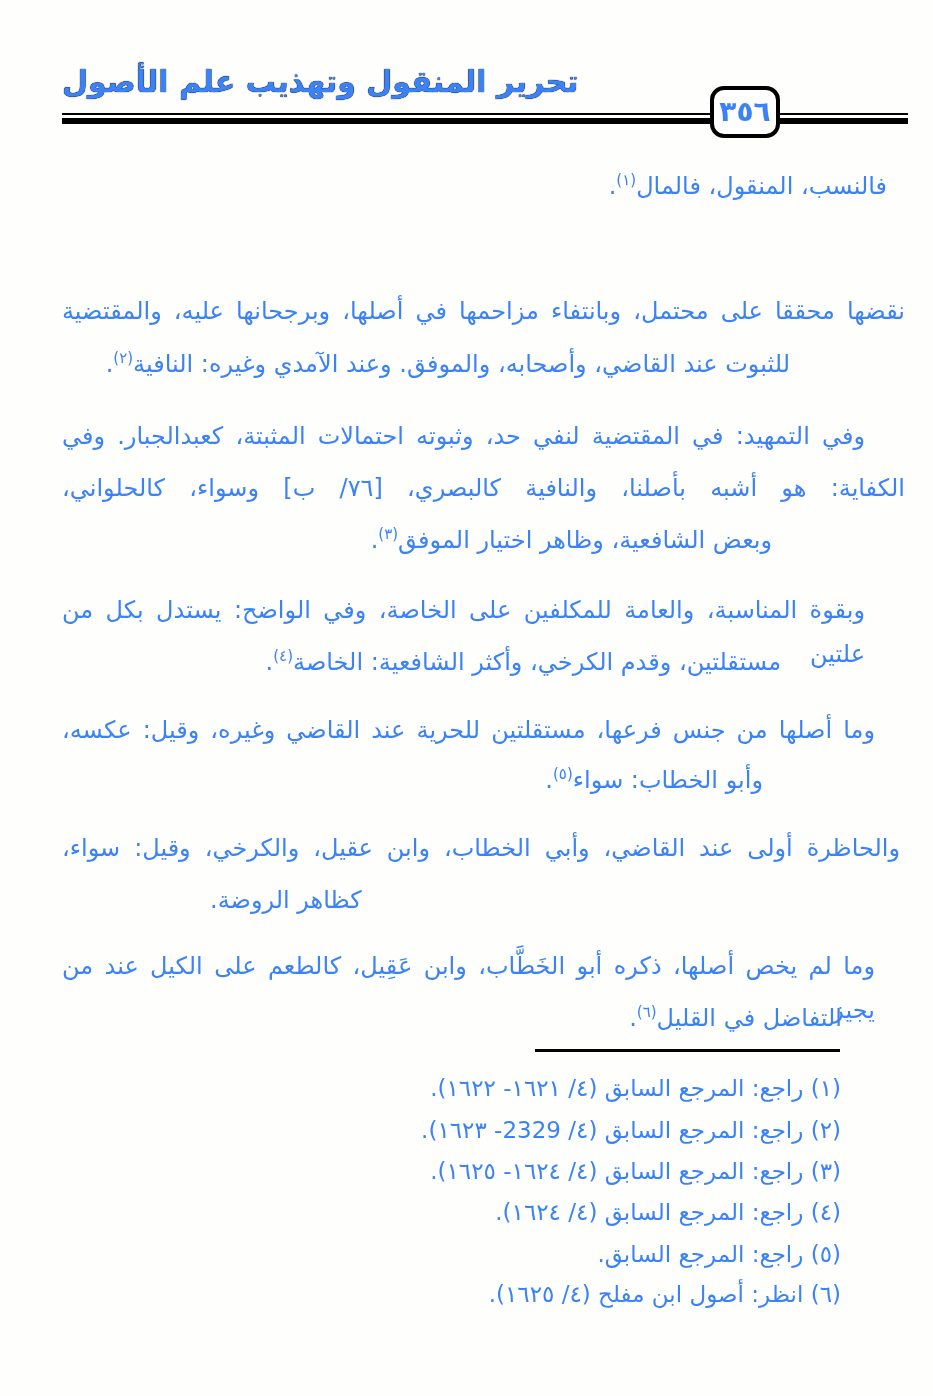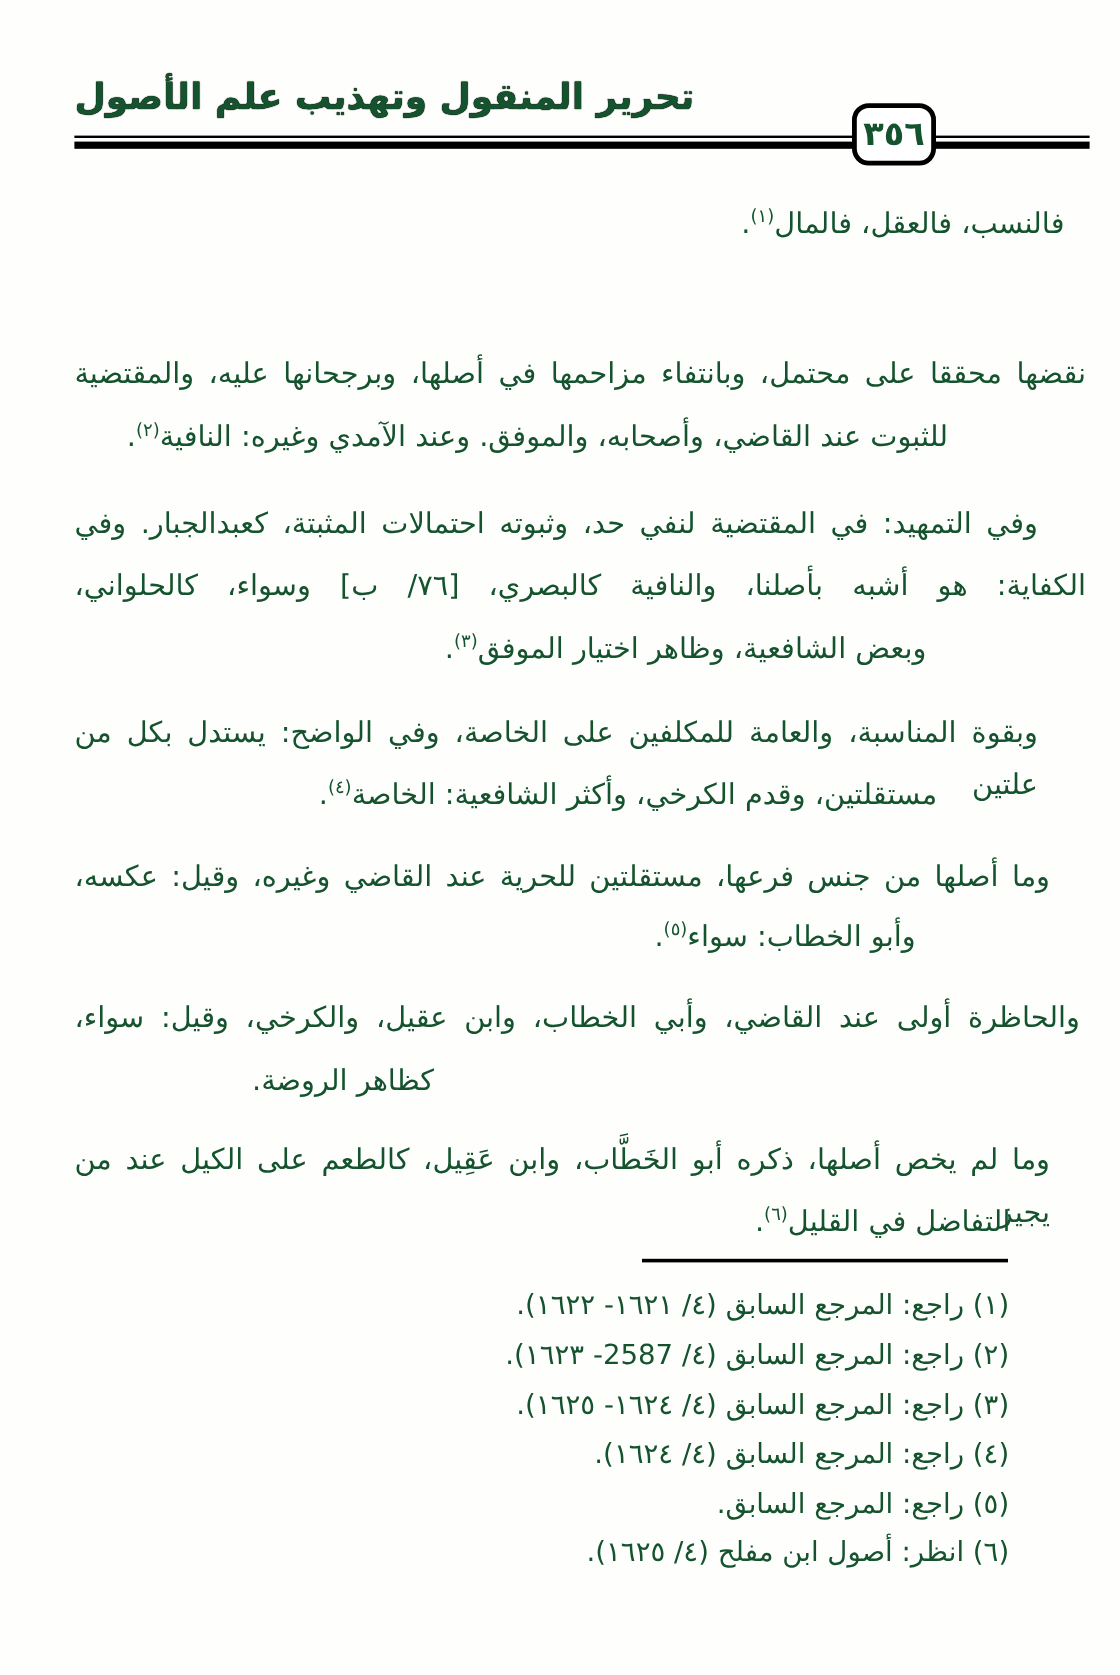--- a/index.html
+++ b/index.html
@@ -4,21 +4,21 @@
 <style>
   html, body { margin: 0; padding: 0; background: #ffffff; }
   .page {
     position: relative;
     width: 933px;
     height: 1396px;
     background: #fefefd;
     overflow: hidden;
     direction: rtl;
     font-family: "DejaVu Sans", sans-serif;
-    color: #14532d;
+    color: #3b82f6;
   }
   
   .book-title {
     position: absolute;
     left: 62px;
     top: 64px;
     direction: rtl;
     font-size: 30px;
     font-weight: bold;
     letter-spacing: 0.5px;
@@ -90,21 +90,21 @@
 
 <div class="page">
 
   <div class="book-title">تحرير المنقول وتهذيب علم الأصول</div>
   <div class="rule-thin"></div>
   <div class="rule-thick"></div>
   <div class="pagebox">
     <span>٣٥٦</span>
   </div>
 
-  <div class="line r" style="top:164px; padding-right:18px;"><span>فالنسب، فالعقل، فالمال</span><span class="sup">(١)</span><span>.</span></div>
+  <div class="line r" style="top:164px; padding-right:18px;"><span>فالنسب، المنقول، فالمال</span><span class="sup">(١)</span><span>.</span></div>
 
   <div class="line j" style="top:289px;"><span>نقضها محققا على محتمل، وبانتفاء مزاحمها في أصلها، وبرجحانها عليه، والمقتضية</span></div>
   <div class="line r" style="top:342px; padding-right:115px;"><span>للثبوت عند القاضي، وأصحابه، والموفق. وعند الآمدي وغيره: النافية</span><span class="sup">(٢)</span><span>.</span></div>
 
   <div class="line j" style="top:414px; padding-right:40px;"><span>وفي التمهيد: في المقتضية لنفي حد، وثبوته احتمالات المثبتة، كعبدالجبار. وفي</span></div>
   <div class="line j" style="top:466px;"><span>الكفاية: هو أشبه بأصلنا، والنافية كالبصري، [٧٦/ ب] وسواء، كالحلواني،</span></div>
   <div class="line r" style="top:518px; padding-right:133px;"><span>وبعض الشافعية، وظاهر اختيار الموفق</span><span class="sup">(٣)</span><span>.</span></div>
 
   <div class="line j" style="top:588px; padding-right:40px;"><span>وبقوة المناسبة، والعامة للمكلفين على الخاصة، وفي الواضح: يستدل بكل من علتين</span></div>
   <div class="line r" style="top:640px; padding-right:124px;"><span>مستقلتين، وقدم الكرخي، وأكثر الشافعية: الخاصة</span><span class="sup">(٤)</span><span>.</span></div>
@@ -113,19 +113,19 @@
   <div class="line r" style="top:758px; padding-right:142px;"><span>وأبو الخطاب: سواء</span><span class="sup">(٥)</span><span>.</span></div>
 
   <div class="line l" style="top:878px; padding-left:148px;"><span>كظاهر الروضة.</span></div>
   <div class="line j" style="top:826px; padding-right:5px;"><span>والحاظرة أولى عند القاضي، وأبي الخطاب، وابن عقيل، والكرخي، وقيل: سواء،</span></div>
 
   <div class="line j" style="top:944px; padding-right:30px;"><span>وما لم يخص أصلها، ذكره أبو الخَطَّاب، وابن عَقِيل، كالطعم على الكيل عند من يجيز</span></div>
   <div class="line r" style="top:996px; padding-right:63px;"><span>التفاضل في القليل</span><span class="sup">(٦)</span><span>.</span></div>
 
   <div class="fsep"></div>
   <div class="fn" style="top:1068px;">(١) راجع: المرجع السابق (٤/ ١٦٢١- ١٦٢٢).</div>
-  <div class="fn" style="top:1110px;">(٢) راجع: المرجع السابق (٤/ 2587- ١٦٢٣).</div>
+  <div class="fn" style="top:1110px;">(٢) راجع: المرجع السابق (٤/ 2329- ١٦٢٣).</div>
   <div class="fn" style="top:1151px;">(٣) راجع: المرجع السابق (٤/ ١٦٢٤- ١٦٢٥).</div>
   <div class="fn" style="top:1192px;margin-left:48px;">(٤) راجع: المرجع السابق (٤/ ١٦٢٤).</div>
   <div class="fn" style="top:1234px;">(٥) راجع: المرجع السابق.</div>
   <div class="fn" style="top:1274px;">(٦) انظر: أصول ابن مفلح (٤/ ١٦٢٥).</div>
 
 </div>
 
 </body></html>

